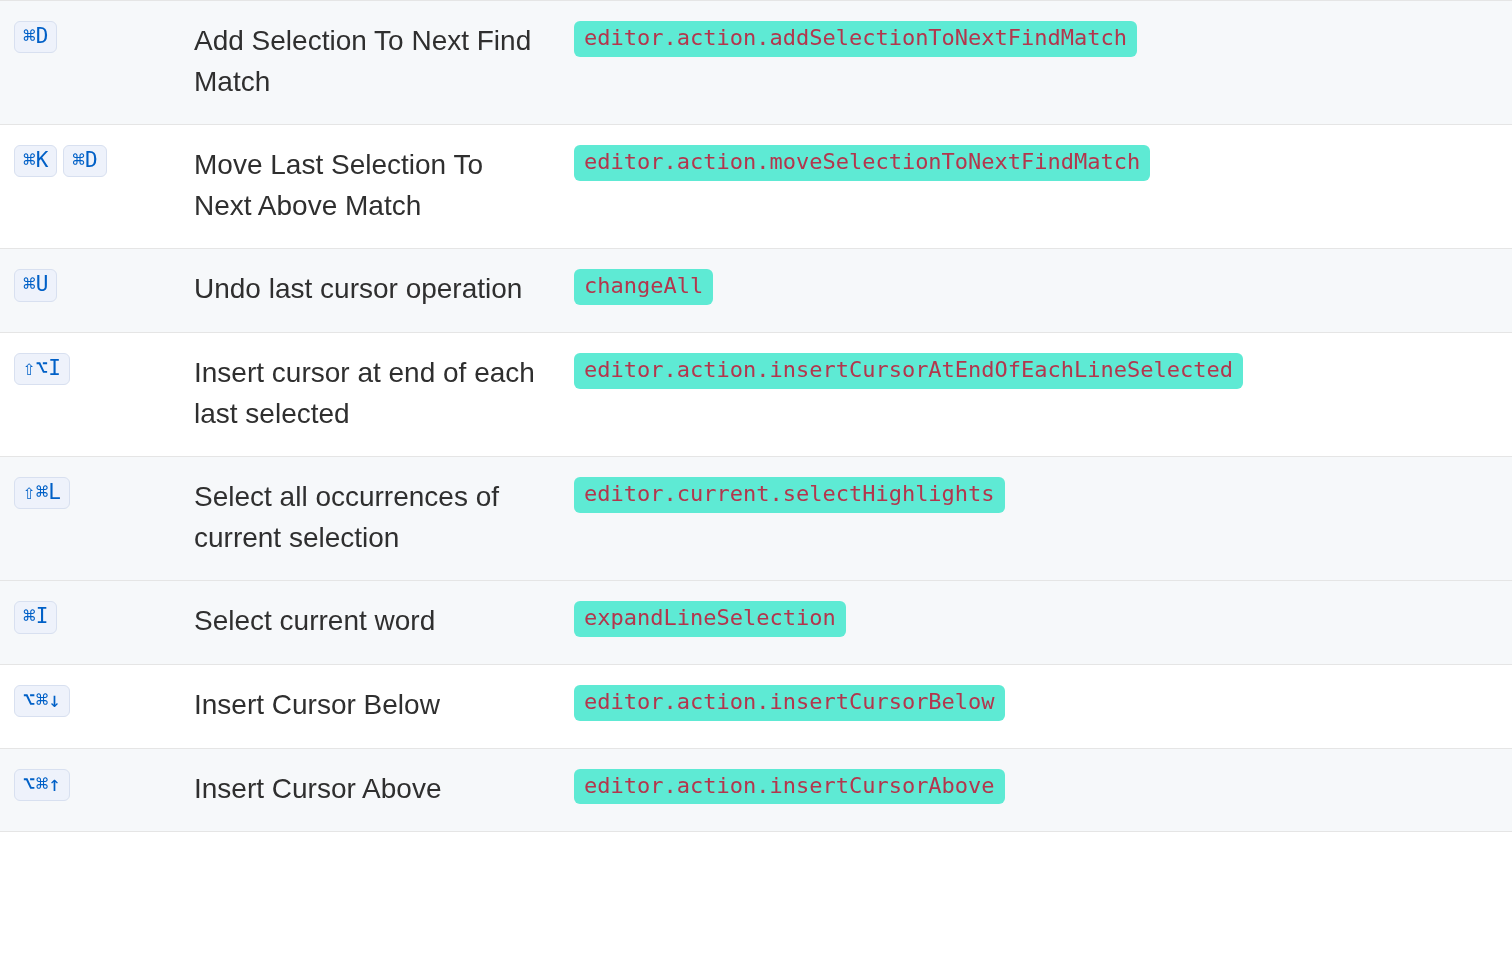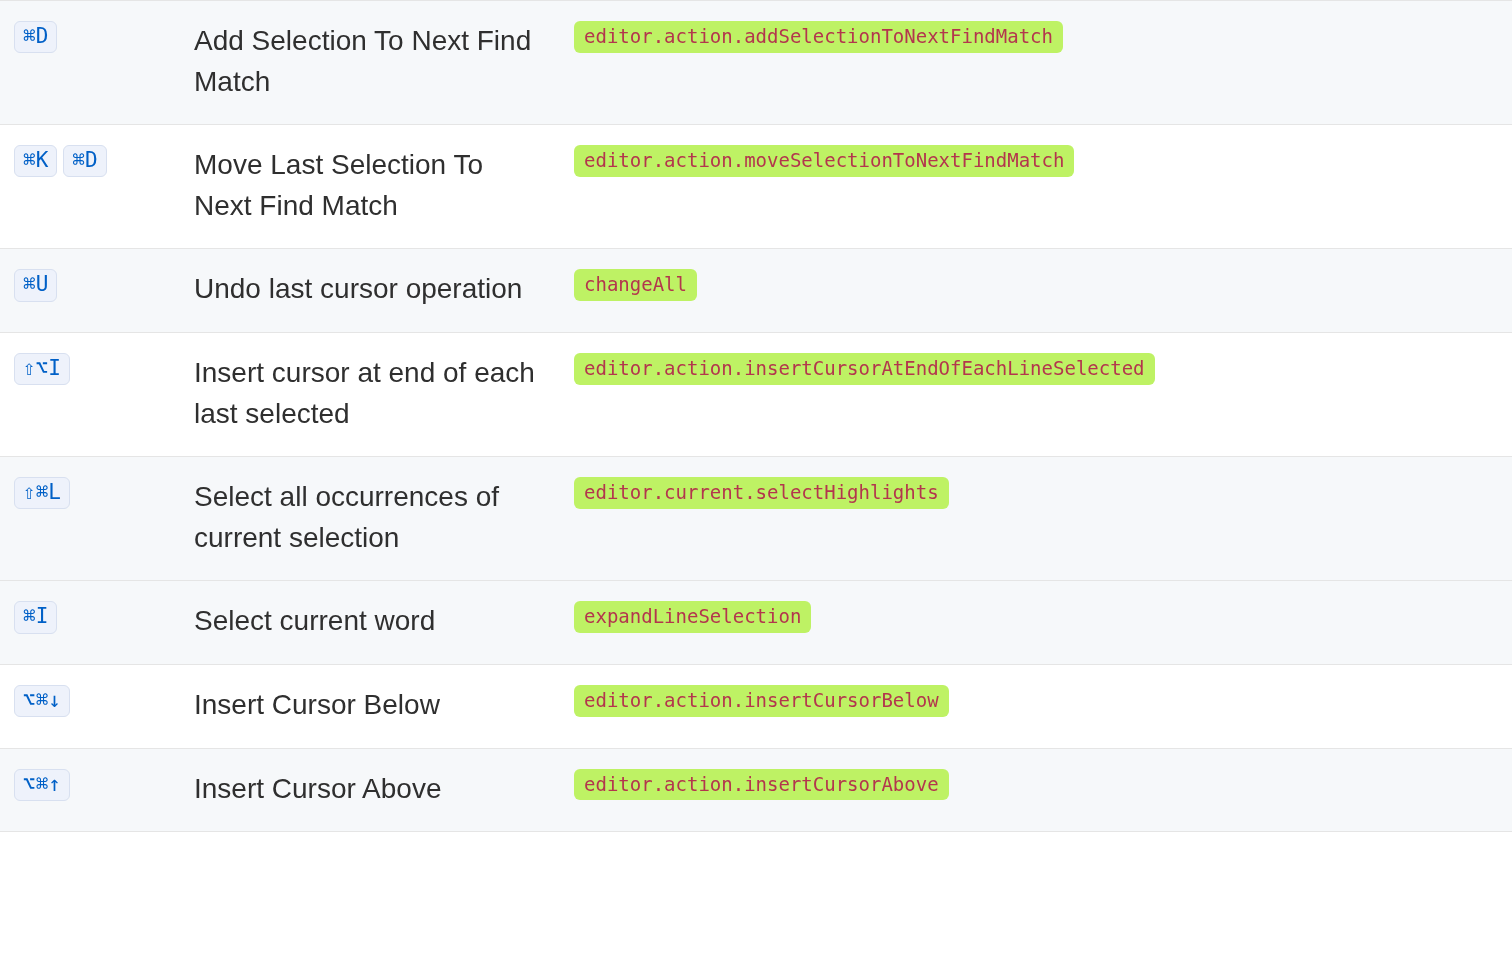--- a/index.html
+++ b/index.html
@@ -39,23 +39,23 @@
     line-height:1.2;
     margin-right:6px;
   }
   .cmd-name{
     font-size:28px;
     color:#2f2f2f;
     line-height:1.45;
   }
   .cmd-id code{
     font-family:ui-monospace,SFMono-Regular,Menlo,Consolas,monospace;
-    font-size:19px;
+    font-size:22px;
     color:#b3364d;
-    background:#bef264;
+    background:#5eead4;
     border-radius:6px;
     padding:3px 10px 4px 10px;
     display:inline-block;
     line-height:1.3;
   }
 </style>
 </head>
 <body>
 
 <table class="kb">
@@ -68,21 +68,21 @@
       <tr class="odd">
         <td><span class="keys"><span class="kbd">⌘D</span></span></td>
         <td>
           <div class="cmd-name">Add Selection To Next Find Match</div>
         </td>
         <td class="cmd-id"><code>editor.action.addSelectionToNextFindMatch</code></td>
       </tr>
       <tr class="even">
         <td><span class="keys"><span class="kbd">⌘K</span><span class="kbd">⌘D</span></span></td>
         <td>
-          <div class="cmd-name">Move Last Selection To Next Find Match</div>
+          <div class="cmd-name">Move Last Selection To Next Above Match</div>
         </td>
         <td class="cmd-id"><code>editor.action.moveSelectionToNextFindMatch</code></td>
       </tr>
       <tr class="odd">
         <td><span class="keys"><span class="kbd">⌘U</span></span></td>
         <td>
           <div class="cmd-name">Undo last cursor operation</div>
         </td>
         <td class="cmd-id"><code>changeAll</code></td>
       </tr>

